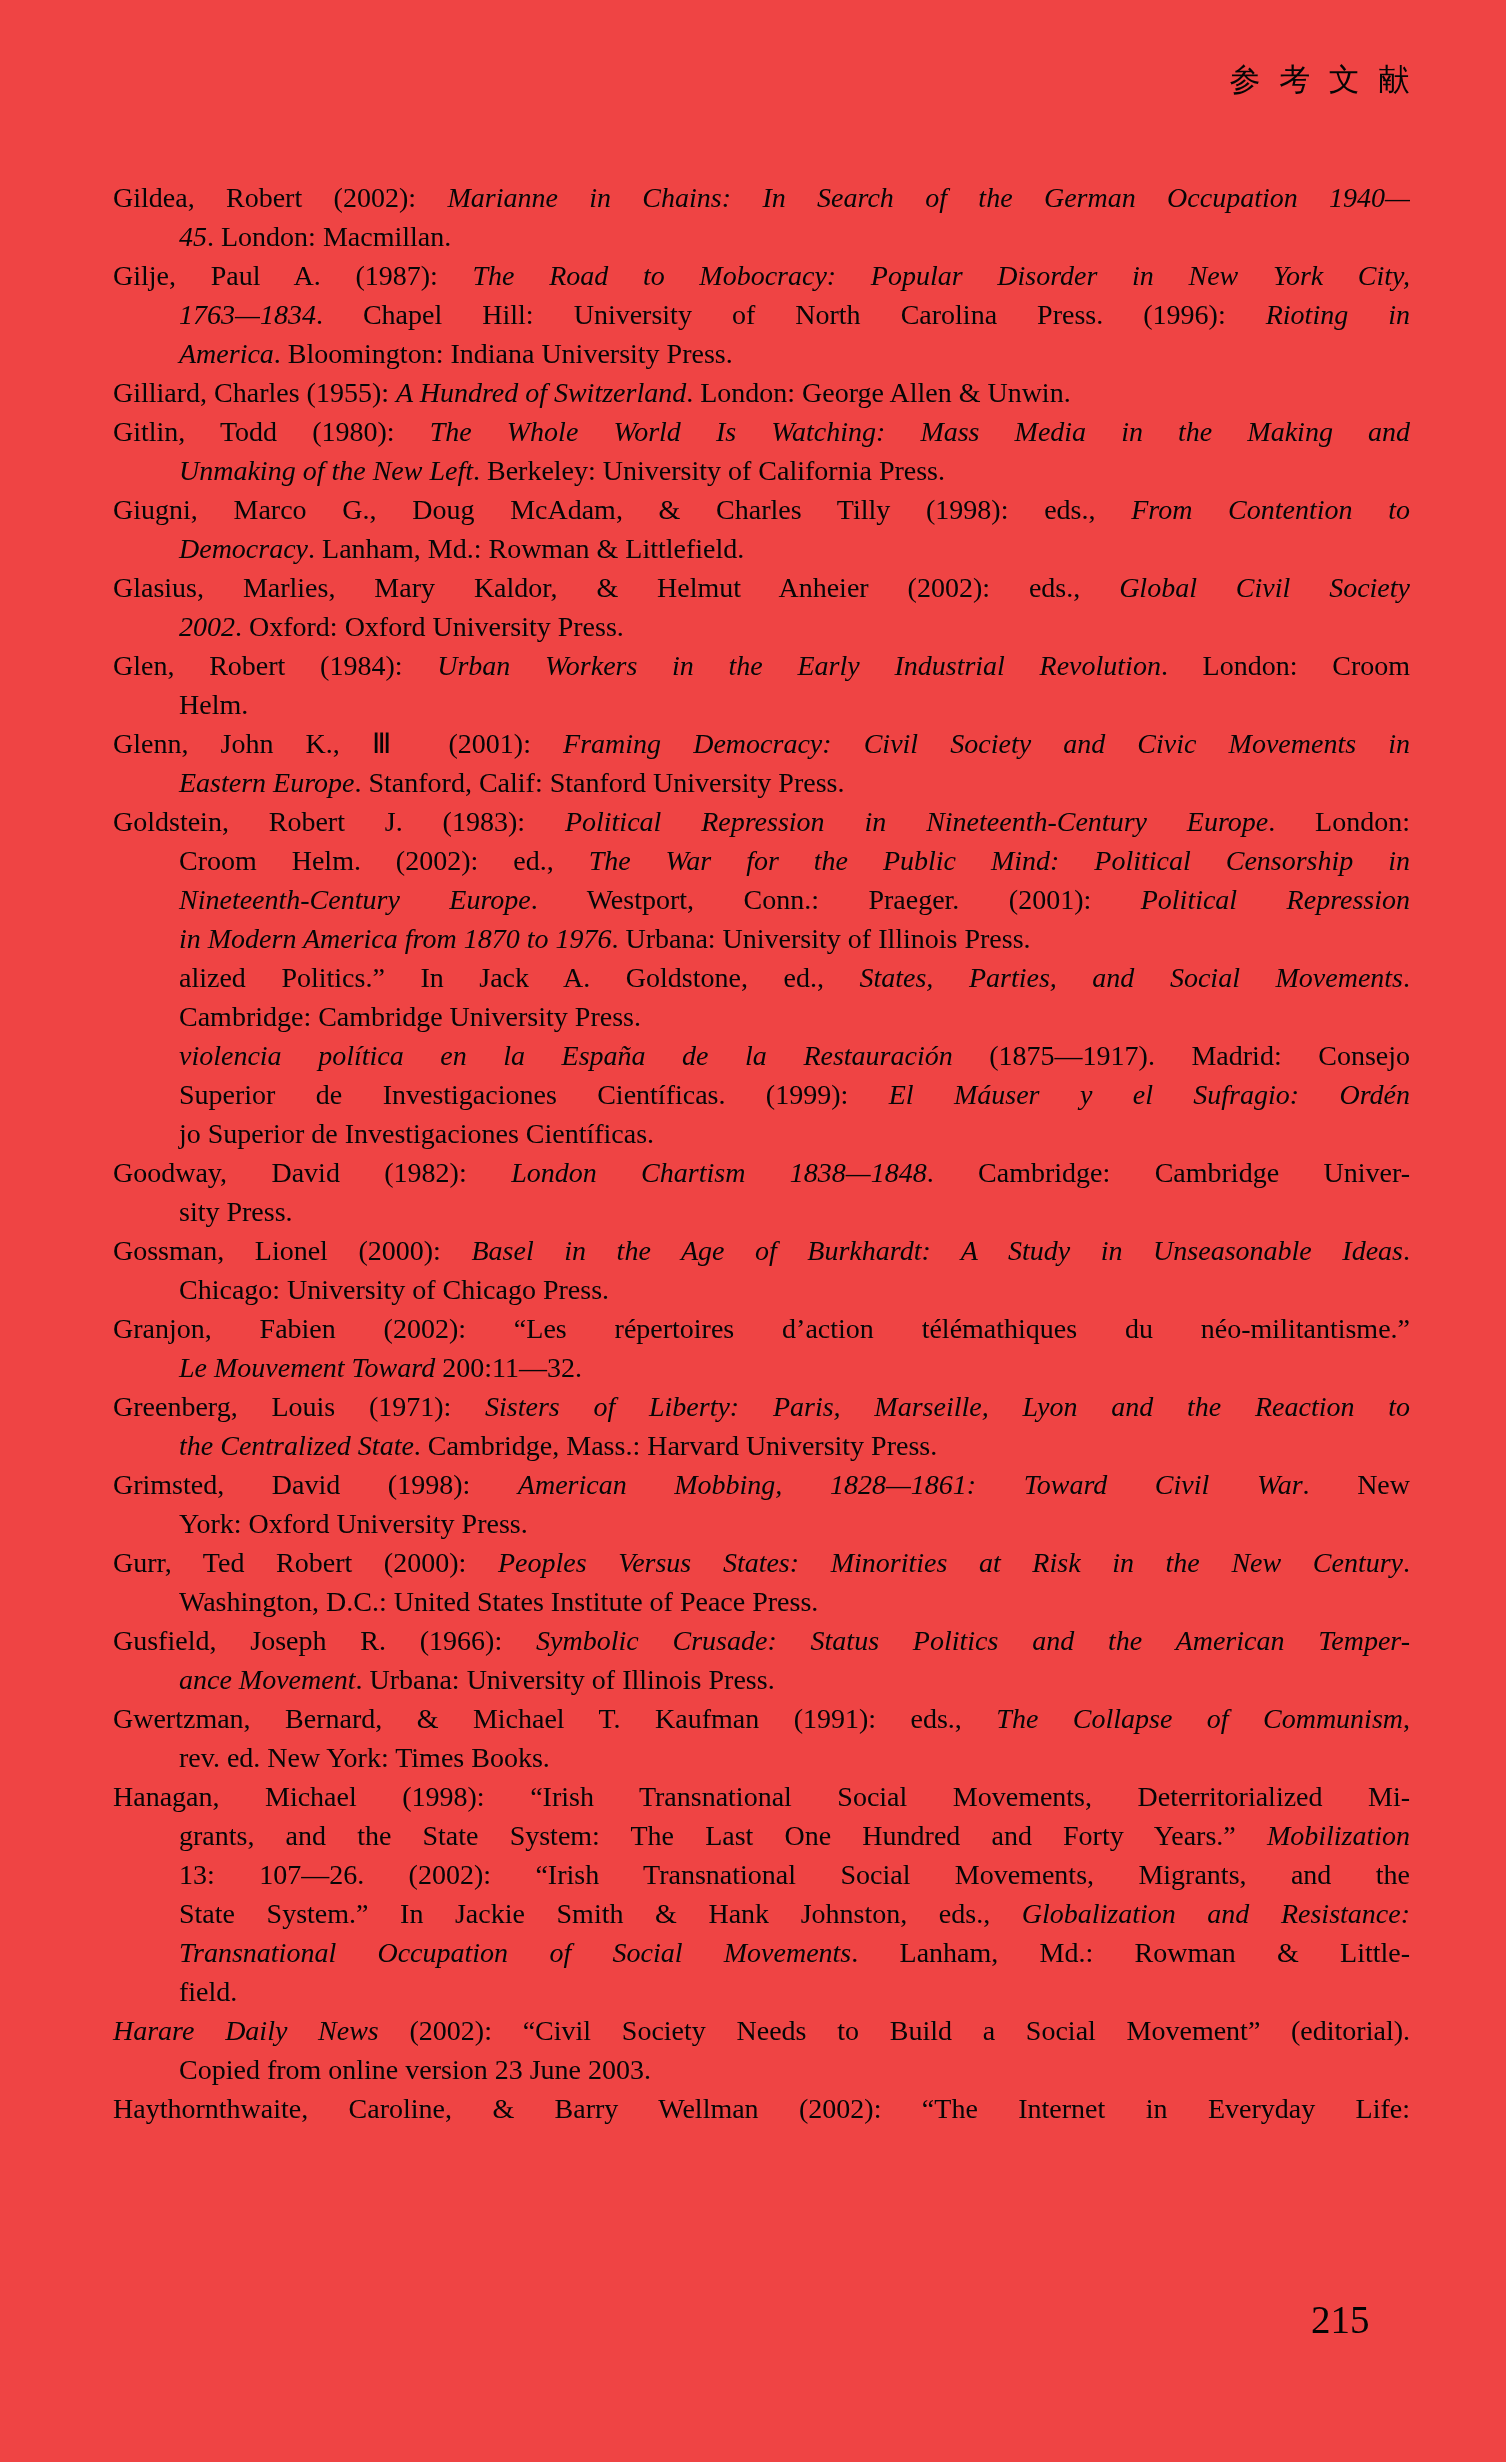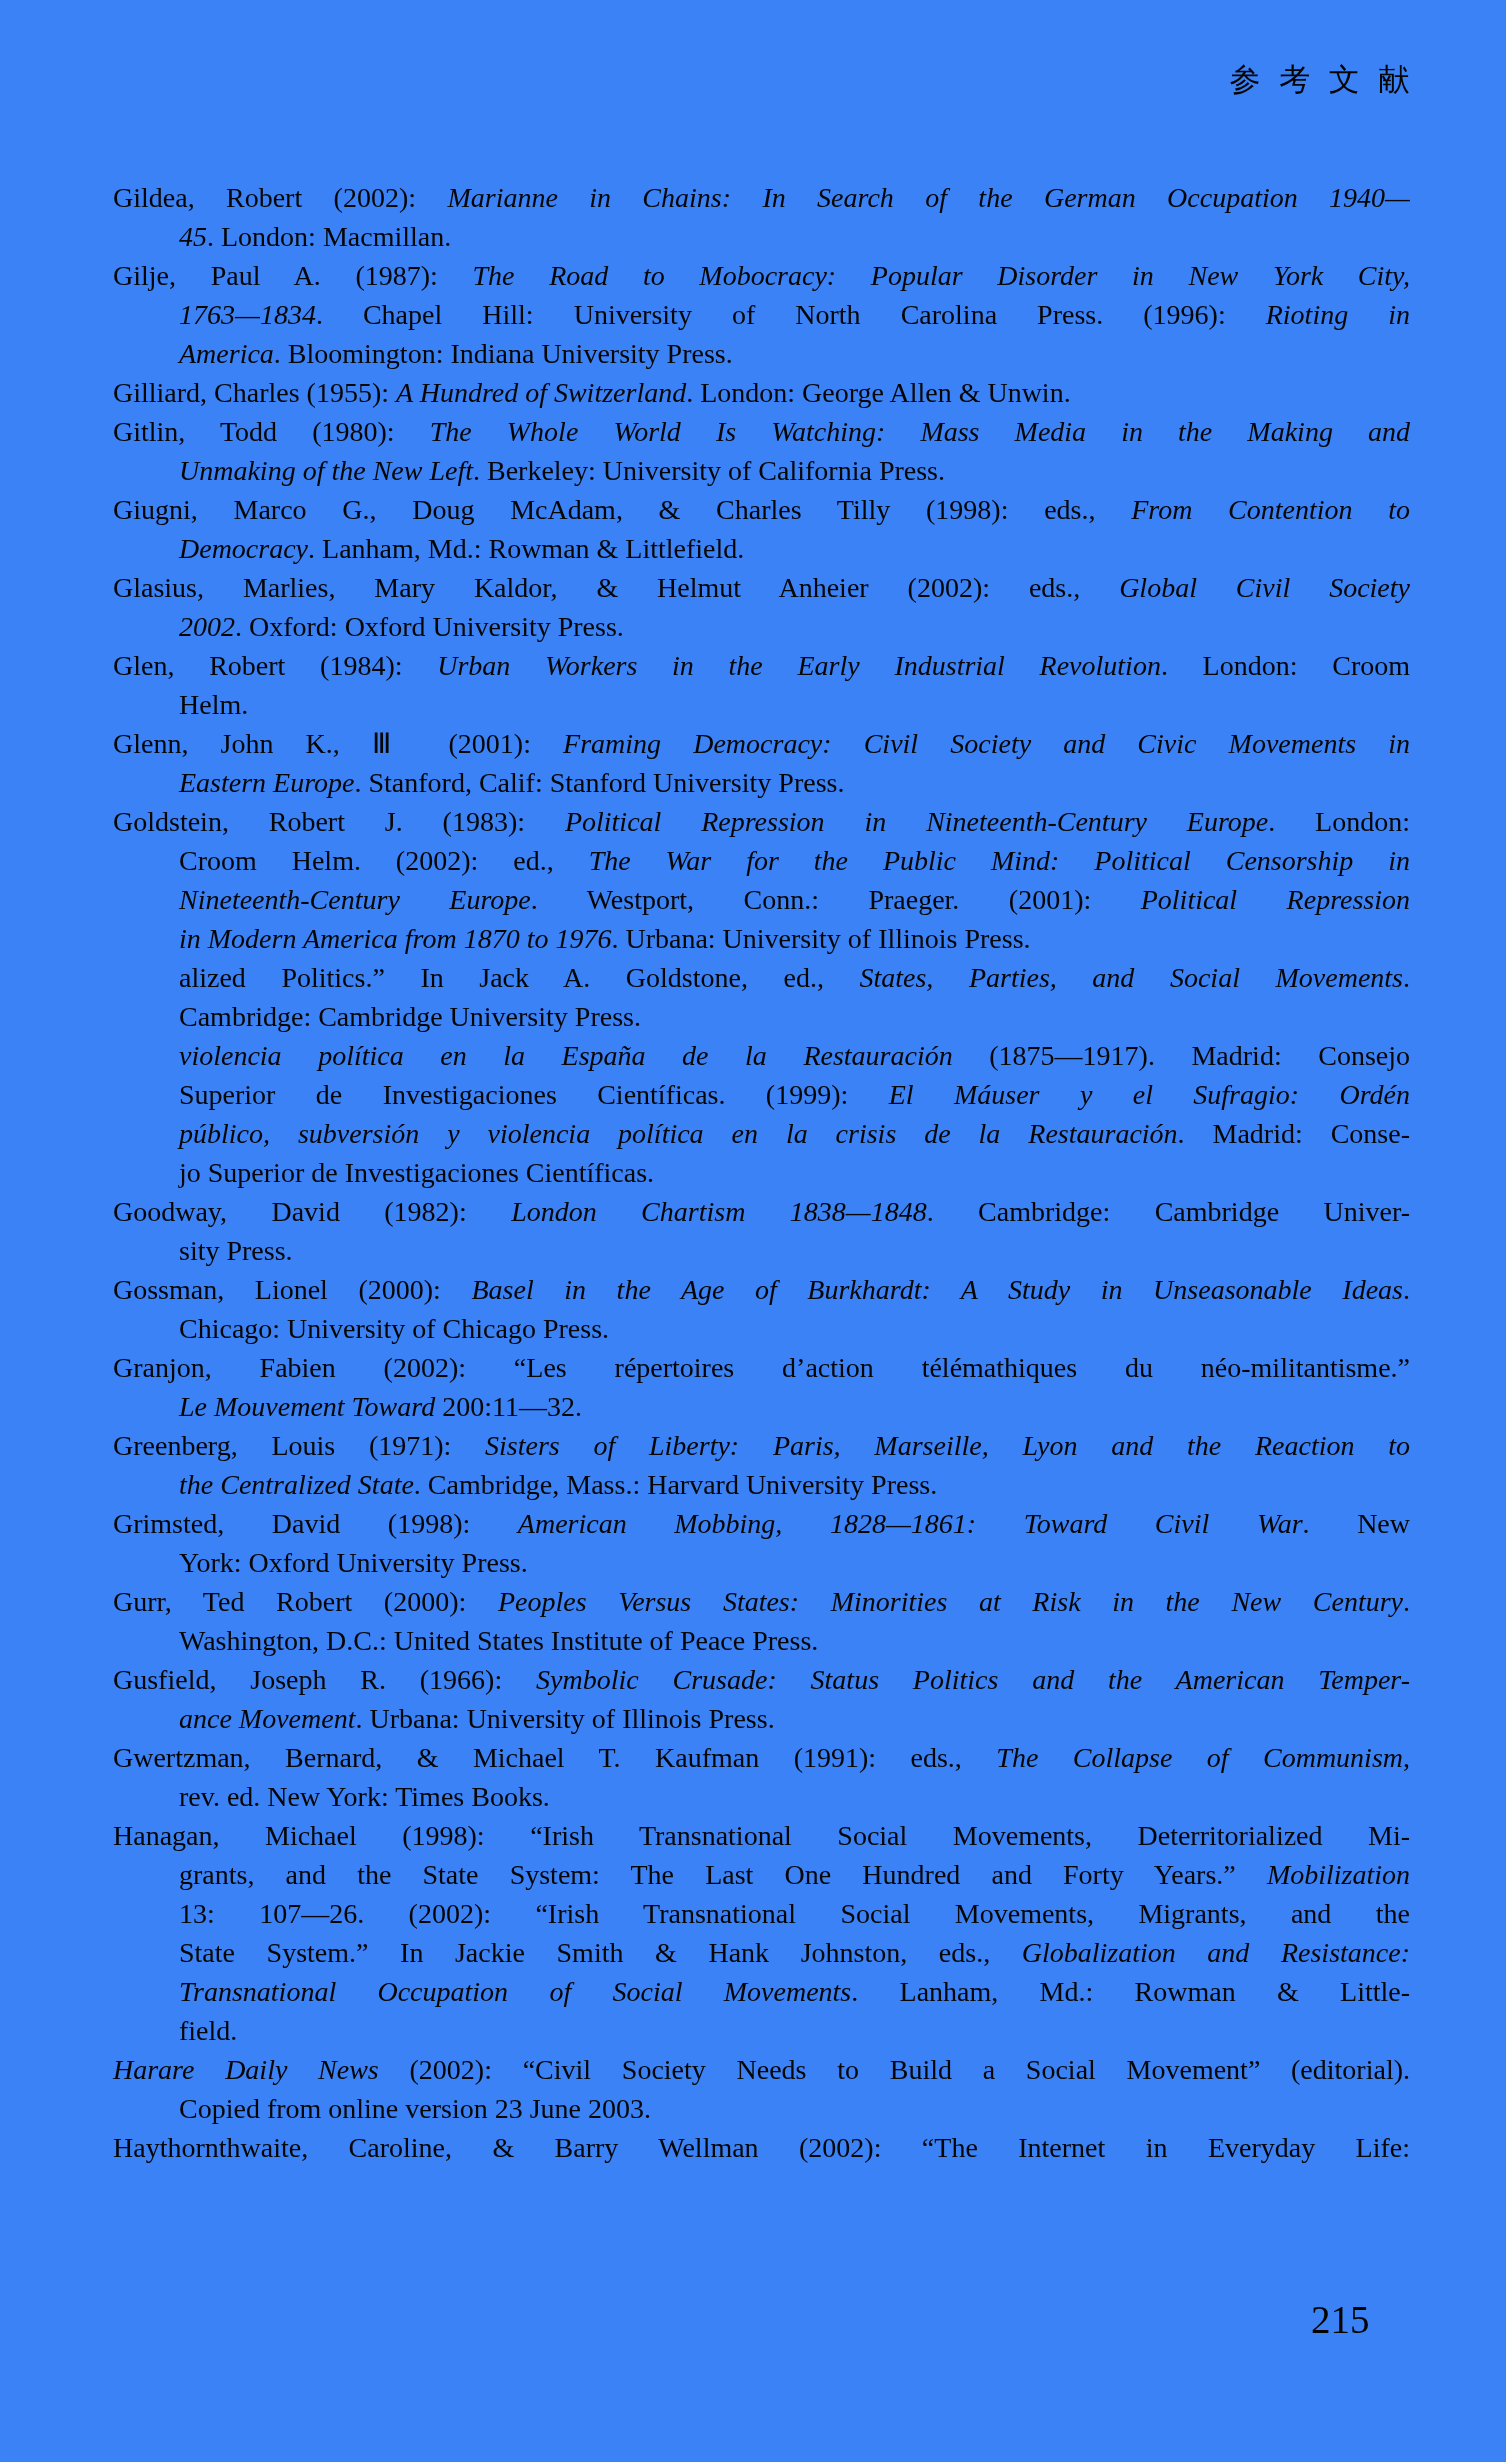--- a/index.html
+++ b/index.html
@@ -11,21 +11,21 @@
     width: 1507px;
     height: 2462px;
     position: relative;
     font-family: "Liberation Serif", serif;
     color: #060606;
     overflow: hidden;
   }
   .page {
     position: absolute;
     inset: 0;
-    background: #3b82f6;
+    background: #ef4444;
   }
   .header-title {
     position: absolute;
     top: 59px;
     right: 79px;
     font-size: 31px;
     letter-spacing: 18.6px;
     font-weight: 400;
     color: #050505;
   }
@@ -87,21 +87,20 @@
       <div class="ref-line just"><span>Glenn, John K., Ⅲ (2001): </span><span class="it">Framing Democracy: Civil Society and Civic Movements in</span></div>
       <div class="ref-line ind"><span class="it">Eastern Europe</span><span>. Stanford, Calif: Stanford University Press.</span></div>
       <div class="ref-line just"><span>Goldstein, Robert J. (1983): </span><span class="it">Political Repression in Nineteenth-Century Europe</span><span>. London:</span></div>
       <div class="ref-line ind just"><span>Croom Helm. (2002): ed., </span><span class="it">The War for the Public Mind: Political Censorship in</span></div>
       <div class="ref-line ind just"><span class="it">Nineteenth-Century Europe</span><span>. Westport, Conn.: Praeger. (2001): </span><span class="it">Political Repression</span></div>
       <div class="ref-line ind"><span class="it">in Modern America from 1870 to 1976</span><span>. Urbana: University of Illinois Press.</span></div>
       <div class="ref-line ind just"><span>alized Politics.” In Jack A. Goldstone, ed., </span><span class="it">States, Parties, and Social Movements</span><span>.</span></div>
       <div class="ref-line ind"><span>Cambridge: Cambridge University Press.</span></div>
       <div class="ref-line ind just"><span class="it">violencia política en la España de la Restauración</span><span> (1875—1917). Madrid: Consejo</span></div>
       <div class="ref-line ind just"><span>Superior de Investigaciones Científicas. (1999): </span><span class="it">El Máuser y el Sufragio: Ordén</span></div>
-      <div class="ref-line ind just"><span class="it">público, subversión y violencia política en la crisis de la Restauración</span><span>. Madrid: Conse-</span></div>
       <div class="ref-line ind"><span>jo Superior de Investigaciones Científicas.</span></div>
       <div class="ref-line just"><span>Goodway, David (1982): </span><span class="it">London Chartism 1838—1848</span><span>. Cambridge: Cambridge Univer-</span></div>
       <div class="ref-line ind"><span>sity Press.</span></div>
       <div class="ref-line just"><span>Gossman, Lionel (2000): </span><span class="it">Basel in the Age of Burkhardt: A Study in Unseasonable Ideas</span><span>.</span></div>
       <div class="ref-line ind"><span>Chicago: University of Chicago Press.</span></div>
       <div class="ref-line just"><span>Granjon, Fabien (2002): “Les répertoires d’action télémathiques du néo-militantisme.”</span></div>
       <div class="ref-line ind"><span class="it">Le Mouvement Toward</span><span> 200:11—32.</span></div>
       <div class="ref-line just"><span>Greenberg, Louis (1971): </span><span class="it">Sisters of Liberty: Paris, Marseille, Lyon and the Reaction to</span></div>
       <div class="ref-line ind"><span class="it">the Centralized State</span><span>. Cambridge, Mass.: Harvard University Press.</span></div>
       <div class="ref-line just"><span>Grimsted, David (1998): </span><span class="it">American Mobbing, 1828—1861: Toward Civil War</span><span>. New</span></div>

